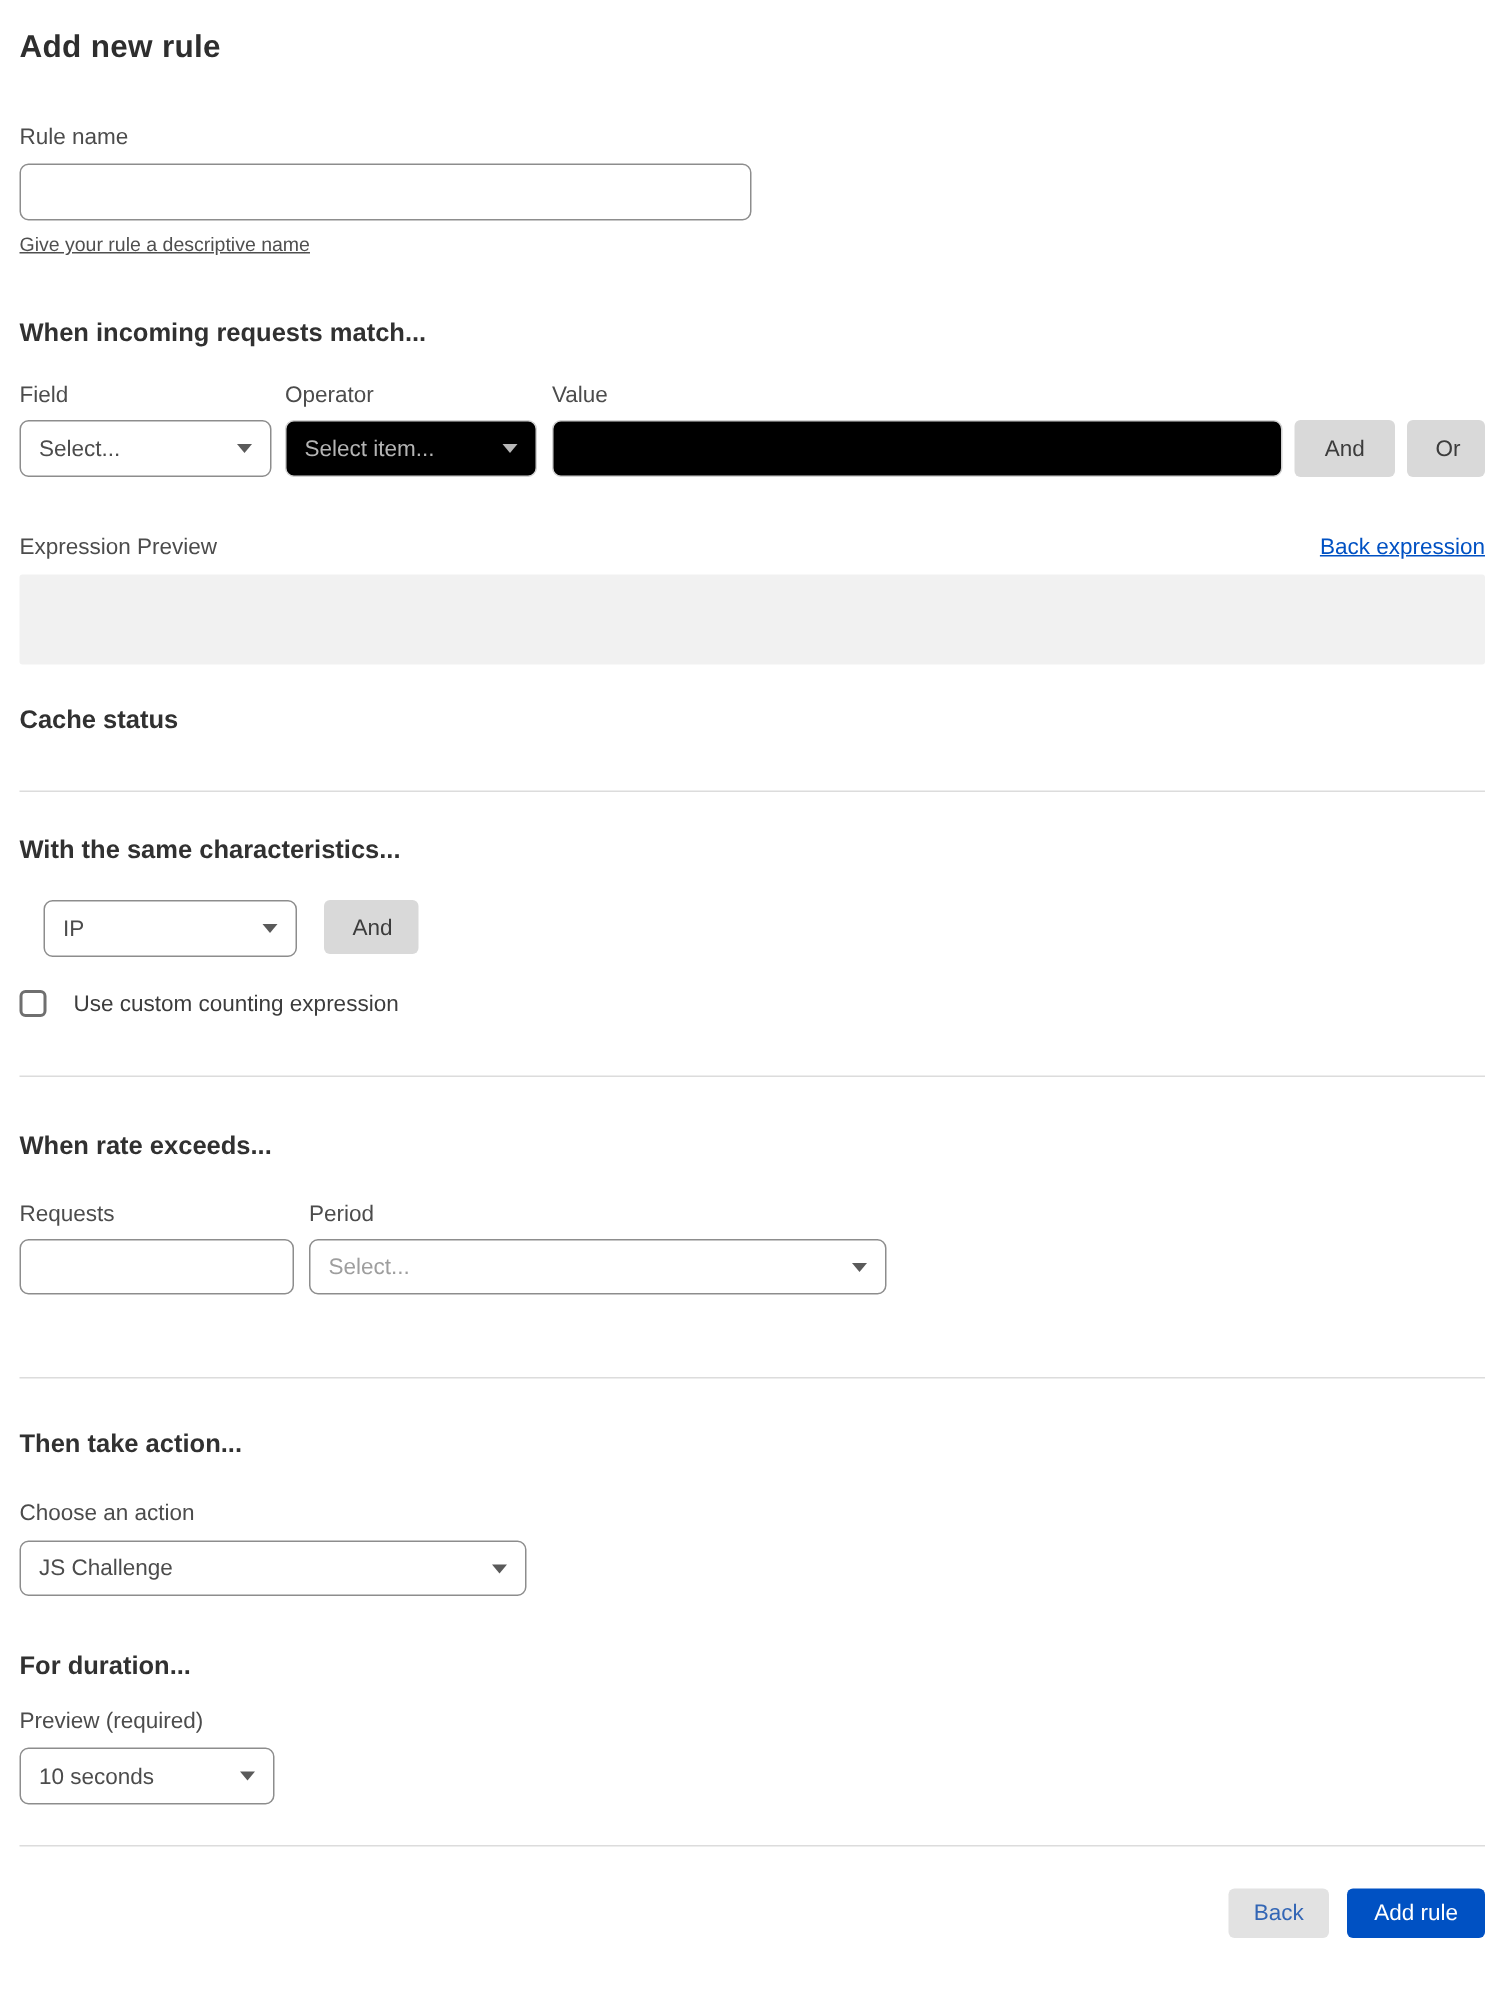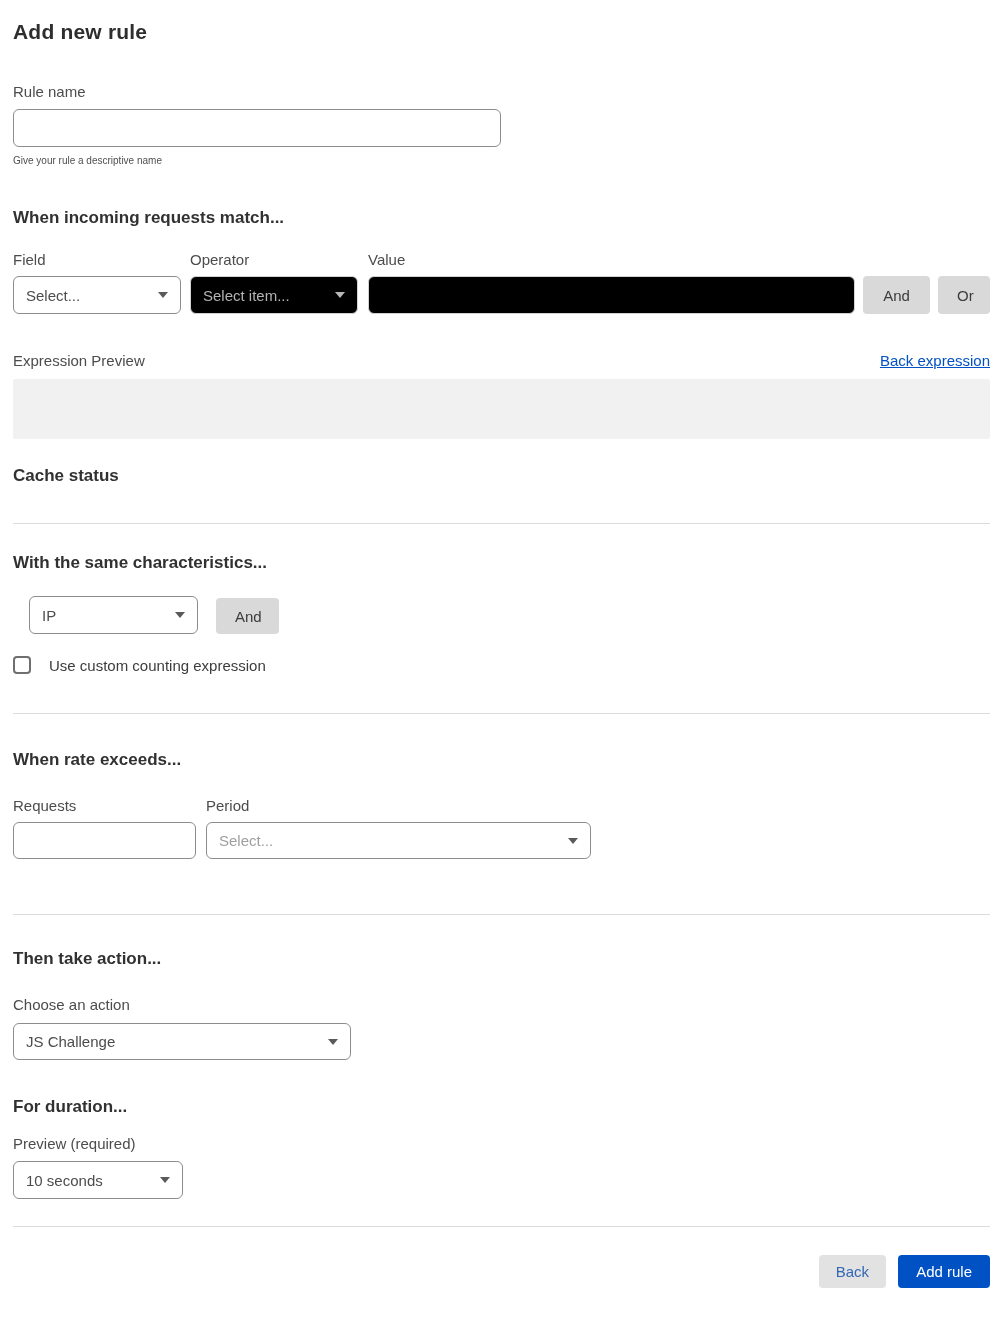--- a/index.html
+++ b/index.html
@@ -62,21 +62,21 @@
     border: none;
     border-radius: 4px;
     cursor: pointer;
     white-space: nowrap;
   }
   .btn-grey { background: #d9d9d9; color: #3c3c3c; height: 38px; padding: 0 19px; }
 
   
   .rule-name-block { margin-top: 39px; }
   .rule-name-block .text-input { width: 488px; margin-top: 9px; }
-  .helper-text { font-size: 10px; color: #4f4f4f; margin-top: 8px; }
+  .helper-text { font-size: 13px; color: #4f4f4f; margin-top: 8px; text-decoration: underline; }
 
   
   .match-section { margin-top: 42px; }
   .match-row { display: flex; align-items: flex-end; margin-top: 23px; }
   .match-col .field-label { margin-bottom: 8px; }
   .col-field  { width: 168px; }
   .col-operator { width: 168px; margin-left: 9px; }
   .col-value { flex: 1; margin-left: 10px; }
   .btn-and-top { margin-left: 8px; width: 67px; }
   .btn-or-top  { margin-left: 8px; width: 52px; }
@@ -116,21 +116,21 @@
   .checkbox-label { font-size: 15px; color: #3c3c3c; margin-left: 18px; cursor: default; }
 
   .divider { border: none; border-top: 1px solid #dcdcdc; height: 0; }
   .divider-1 { margin-top: 37px; }
   .divider-2 { margin-top: 39px; }
   .divider-3 { margin-top: 55px; }
   .divider-4 { margin-top: 27px; }
 
   
   .char-section { margin-top: 29px; }
-  .char-row { display: flex; align-items: flex-end; margin-top: 23px; padding-left: 16px; }
+  .char-row { display: flex; align-items: flex-start; margin-top: 23px; padding-left: 16px; }
   .char-select { width: 169px; }
   .btn-and-char { margin-left: 18px; width: 63px; height: 36px; }
   .char-checkbox-row { margin-top: 22px; }
 
   
   .rate-section { margin-top: 36px; }
   .rate-row { display: flex; margin-top: 27px; }
   .rate-col .field-label { margin-bottom: 8px; }
   .col-requests { width: 183px; }
   .col-requests .text-input { height: 37px; }

